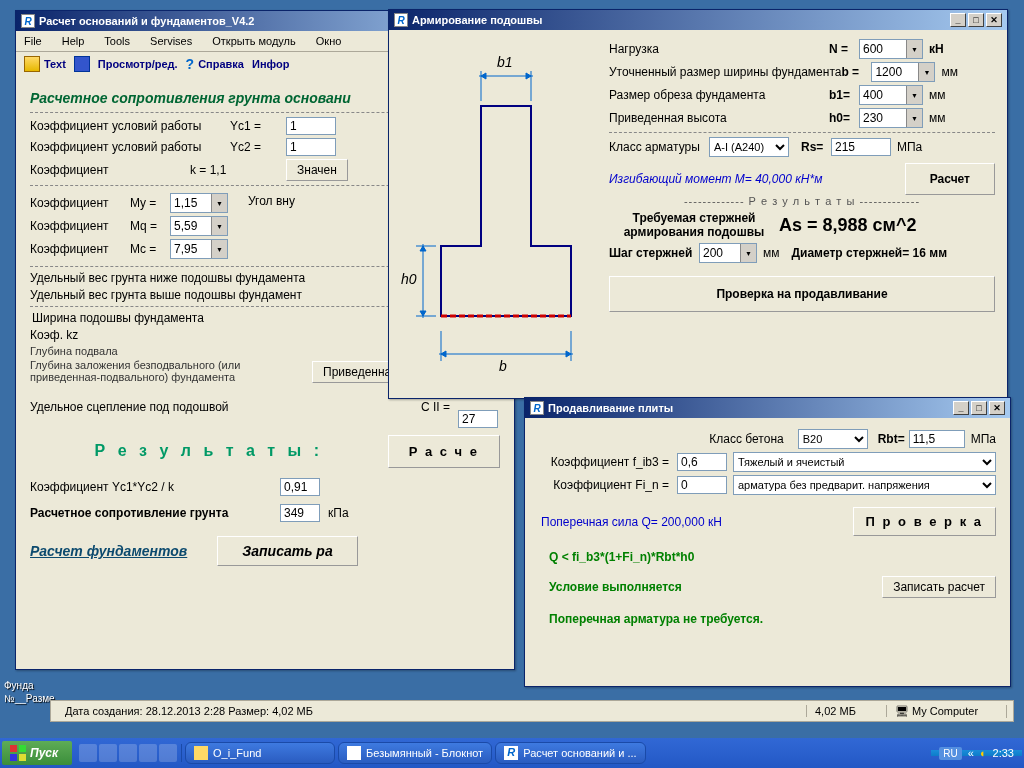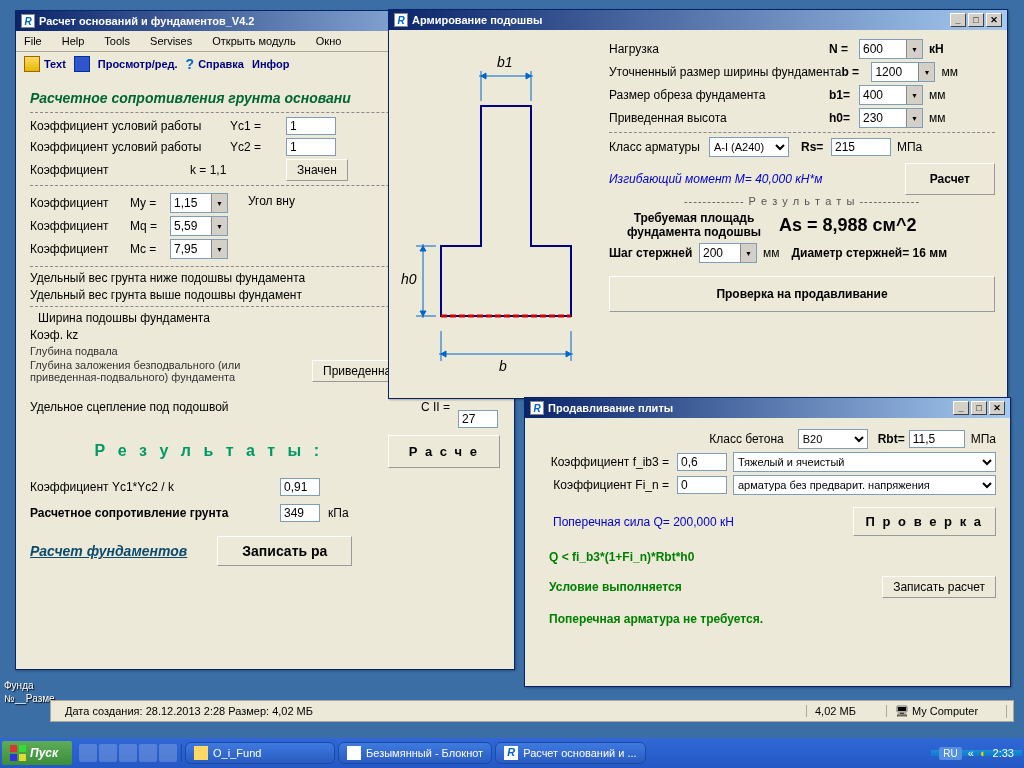--- a/index.html
+++ b/index.html
@@ -137,21 +137,21 @@
   background: #ece9d8;
   border: 1px solid #999;
   border-top-color: #fff;
   border-left-color: #fff;
   padding: 3px 10px;
   font-size: 12px;
   font-family: inherit;
   cursor: default;
 }
 .btn-wide { padding: 6px 20px; }
-.btn-italic { font-weight: bold; font-size: 14px; }
+.btn-italic { font-style: italic; font-weight: bold; font-size: 14px; }
 .btn-bold { font-weight: bold; letter-spacing: 2px; font-size: 13px; }
 
 .link {
   color: #0c4a6e;
   text-decoration: underline;
   font-weight: bold;
   font-style: italic;
   font-size: 14px;
 }
 .results-header {
@@ -372,24 +372,24 @@
         </div>
       </div>
       <div style="padding-top:4px">
         <span>Угол вну</span>
       </div>
     </div>
     <div class="sep-line"></div>
     <div style="margin:3px 0">Удельный вес грунта ниже подошвы фундамента</div>
     <div style="margin:3px 0">Удельный вес грунта выше подошвы фундамент</div>
     <div class="sep-line"></div>
-    <div style="margin:3px 8px">Ширина подошвы фундамента</div>
+    <div style="margin:3px 2px">Ширина подошвы фундамента</div>
     <div style="margin:3px 0">Коэф. kz</div>
     <div class="small-label">Глубина подвала</div>
-    <div style="display:flex; align-items:center; gap:2px; margin:2px 0">
+    <div style="display:flex; align-items:flex-end; gap:2px; margin:2px 0">
       <div class="small-label" style="width:280px">Глубина заложения безподвального (или приведенная-подвального) фундамента</div>
       <button class="btn">Приведенная</button>
       <span>d1  =</span>
       <input type="text" style="width: 40px;" value="2">
     </div>
     <div class="field-row">
       <label style="width:280px">Удельное сцепление под подошвой</label>
       <span style="width:140px; text-align:right; margin-right:8px">C II  =</span>
       <input type="text" style="width: 40px; margin-top: 24px;" value="27">
     </div>
@@ -494,21 +494,21 @@
         <b style="margin-left:12px;width:30px">Rs=</b>
         <input type="text" style="width: 60px;" value="215">
         <span style="margin-left:6px">МПа</span>
       </div>
       <div style="display:flex; align-items:center; margin-top:6px">
         <span class="blue-link" style="flex:1; font-style:italic">Изгибающий момент M=  40,000 кН*м</span>
         <button class="btn" style="padding:8px 24px; font-weight:bold">Расчет</button>
       </div>
       <div class="results-sep">------------- Р е з у л ь т а т ы -------------</div>
       <div style="display:flex; align-items:center; margin:4px 0">
-        <b style="text-align:center; width:170px">Требуемая площадь фундамента подошвы</b>
+        <b style="text-align:center; width:170px">Требуемая стержней армирования подошвы</b>
         <span class="big-result">As = 8,988 см^2</span>
       </div>
       <div class="field-row">
         <b style="min-width:90px">Шаг стержней</b>
         <span class="combobox">
             <input style="width: 40px;" value="200">
             <span class="dd-btn">▼</span>
           </span>
         <span style="margin:0 12px 0 6px">мм</span>
         <b>Диаметр стержней=  16 мм</b>
@@ -541,21 +541,21 @@
       <label>Коэффициент f_ib3  =</label>
       <input type="text" style="width: 50px;" value="0,6">
       <select class="ui-select" style="flex:1; margin-left:6px"><option>Тяжелый и ячеистый</option></select>
     </div>
     <div class="field-row">
       <label>Коэффициент Fi_n   =</label>
       <input type="text" style="width: 50px;" value="0">
       <select class="ui-select" style="flex:1; margin-left:6px"><option>арматура без предварит. напряжения</option></select>
     </div>
     <div style="display:flex; align-items:center; margin-top:12px">
-      <span class="blue-link" style="flex:1; margin-left:14px">Поперечная сила Q=   200,000 кН</span>
+      <span class="blue-link" style="flex:1; margin-left:2px">Поперечная сила Q=   200,000 кН</span>
       <button class="btn btn-bold" style="padding:6px 12px">П р о в е р к а</button>
     </div>
     <div class="green-text" style="margin:14px 0 0 10px">Q &lt; fi_b3*(1+Fi_n)*Rbt*h0</div>
     <div style="display:flex; align-items:center; margin-top:12px">
       <span class="green-text" style="flex:1; margin-left:10px">Условие выполняется</span>
       <button class="btn">Записать расчет</button>
     </div>
     <div class="green-text" style="margin:14px 0 0 10px">Поперечная арматура не требуется.</div>
   </div>
 </div>

